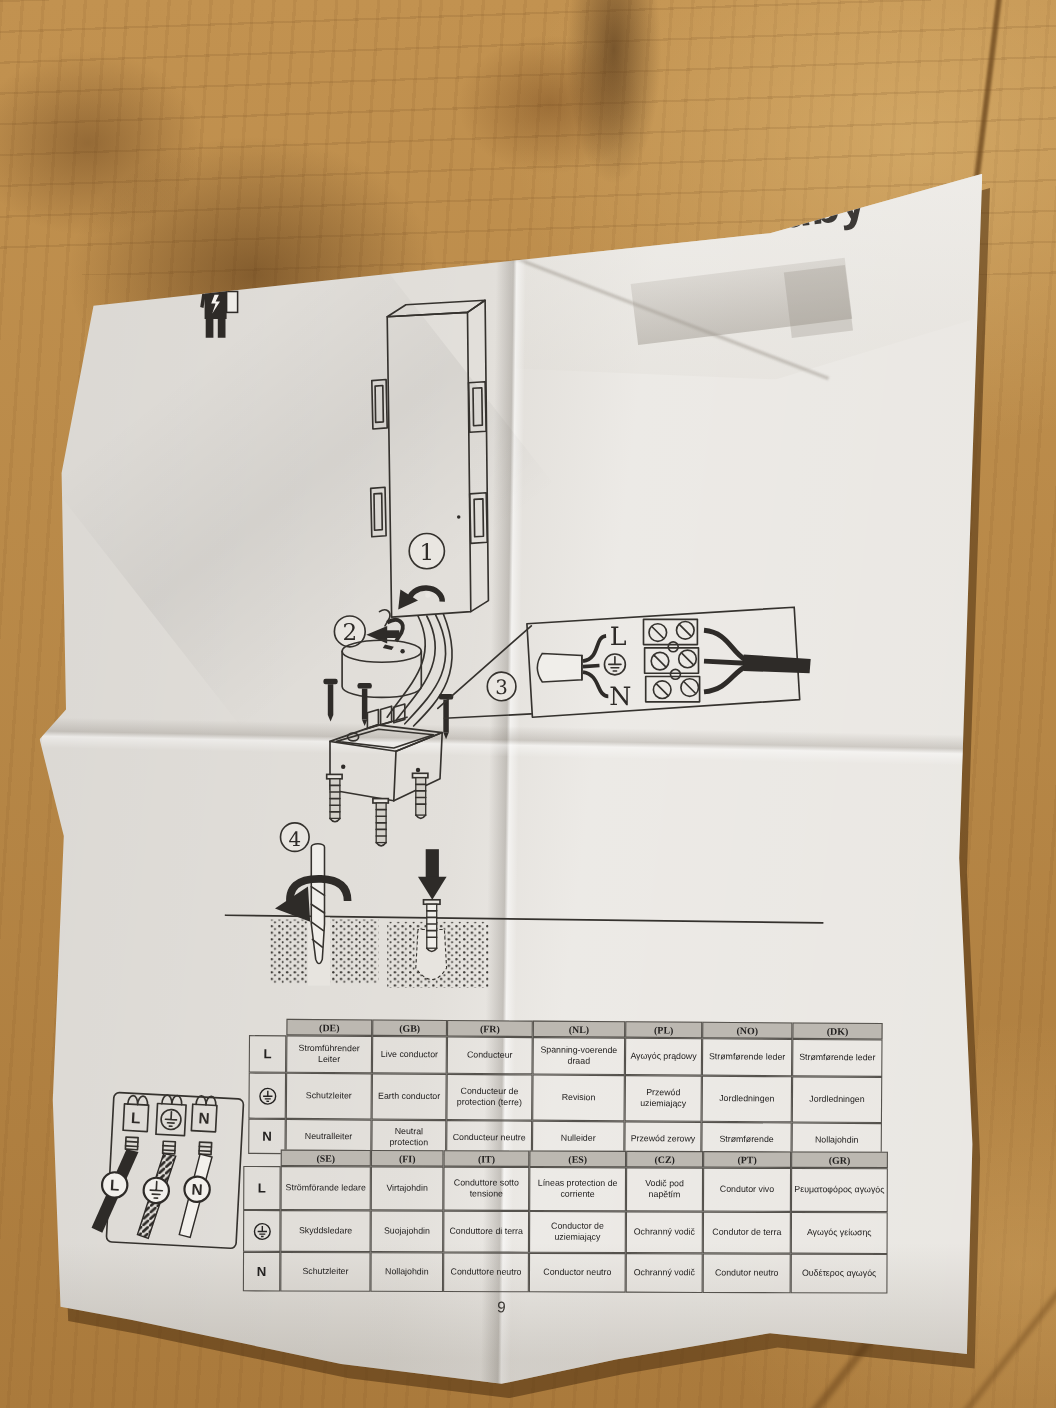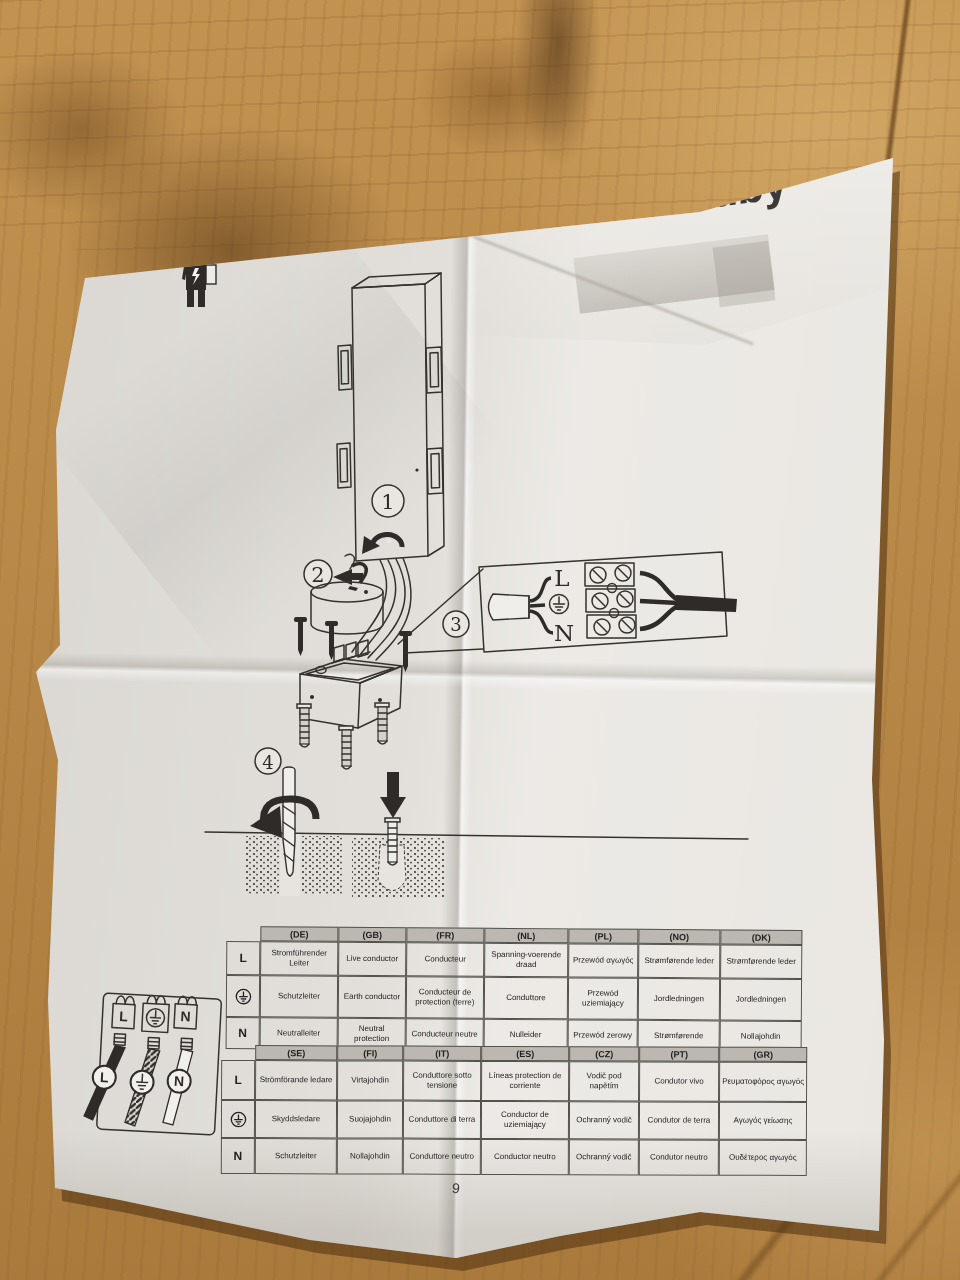--- a/index.html
+++ b/index.html
@@ -66,21 +66,21 @@
   svg{position:absolute;overflow:visible;}
   .lin{stroke:#35322e;fill:none;stroke-width:1.5;stroke-linecap:round;stroke-linejoin:round;}
   .fil{fill:#2e2b28;stroke:none;}
   .pfil{fill:#e9e6e1;stroke:#35322e;stroke-width:1.5;}
   .stept{font-family:"DejaVu Serif",serif;font-size:21px;fill:#2e2b28;text-anchor:middle;}
   .wlab{font-family:"DejaVu Serif",serif;font-size:23px;fill:#2e2b28;text-anchor:middle;}
   .slab{font-family:"Liberation Sans",sans-serif;font-weight:bold;font-size:14px;fill:#2e2b28;text-anchor:middle;}
 
   .wtable{position:absolute;display:grid;color:#232120;}
   .wtable .hc{background:#bcb8b1;font-weight:bold;font-size:9px;border:1px solid #55524d;
-      display:flex;align-items:center;justify-content:center;}
+      display:flex;align-items:center;justify-content:center;font-family:Liberation Serif, serif;}
   .wtable .cc{font-size:8px;border:1px solid #55524d;display:flex;align-items:center;
       justify-content:center;text-align:center;line-height:1.2;padding:1px 2px;}
   .wtable .sc{font-size:12px;font-weight:bold;border:1px solid #55524d;display:flex;
       align-items:center;justify-content:center;}
   .wtable .nob{border:none;background:none;}
   .t1{left:226px;top:928px;transform:rotate(.4deg);
       grid-template-columns:34px 78px 68px 78px 84px 70px 82px 82px;
       grid-template-rows:15px 34px 42px 32px;}
   .t2{left:221px;top:1046px;transform:rotate(.2deg);
       grid-template-columns:34px 82px 66px 78px 88px 70px 80px 88px;
@@ -372,34 +372,34 @@
     <div class="hc">(NL)</div>
     <div class="hc">(PL)</div>
     <div class="hc">(NO)</div>
     <div class="hc">(DK)</div>
 
     <div class="sc">L</div>
     <div class="cc">Stromführender Leiter</div>
     <div class="cc">Live conductor</div>
     <div class="cc">Conducteur</div>
     <div class="cc">Spanning-voerende draad</div>
-    <div class="cc">Przewód αγωγός</div>
+    <div class="cc">Αγωγός prądowy</div>
     <div class="cc">Strømførende leder</div>
     <div class="cc">Strømførende leder</div>
 
     <div class="sc">
       <svg class="esym" viewBox="0 0 20 20">
         <circle cx="10" cy="10" r="8.4"></circle>
           <path d="M10,4 v6 M5,10 h10 M6.8,12.8 h6.4 M8.6,15.4 h2.8"></path>
       </svg>
     </div>
     <div class="cc">Schutzleiter</div>
     <div class="cc">Earth conductor</div>
     <div class="cc">Conducteur de protection (terre)</div>
-    <div class="cc">Conduttore</div>
+    <div class="cc">Revision</div>
     <div class="cc">Przewód uziemiający</div>
     <div class="cc">Jordledningen</div>
     <div class="cc">Jordledningen</div>
 
     <div class="sc">N</div>
     <div class="cc">Neutralleiter</div>
     <div class="cc">Neutral protection</div>
     <div class="cc">Conducteur neutre</div>
     <div class="cc">Nulleider</div>
     <div class="cc">Przewód zerowy</div>

